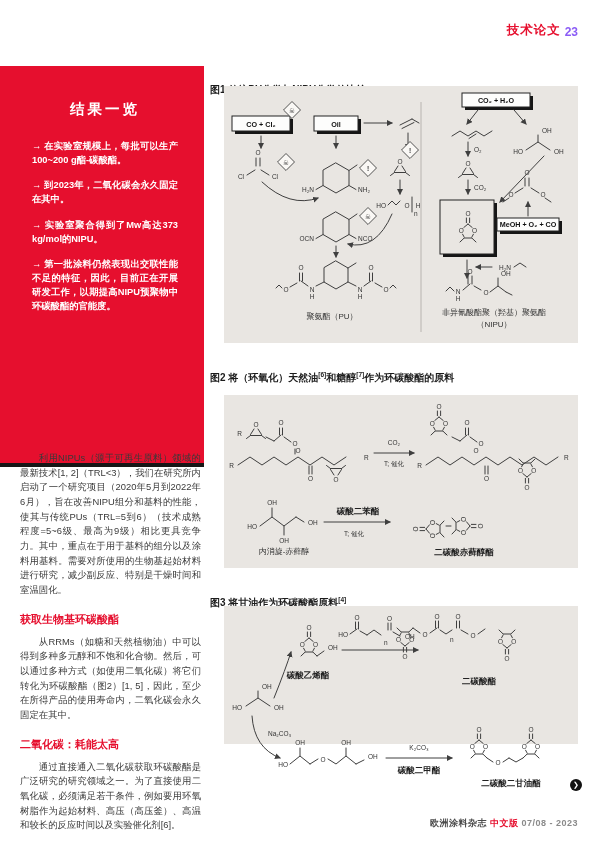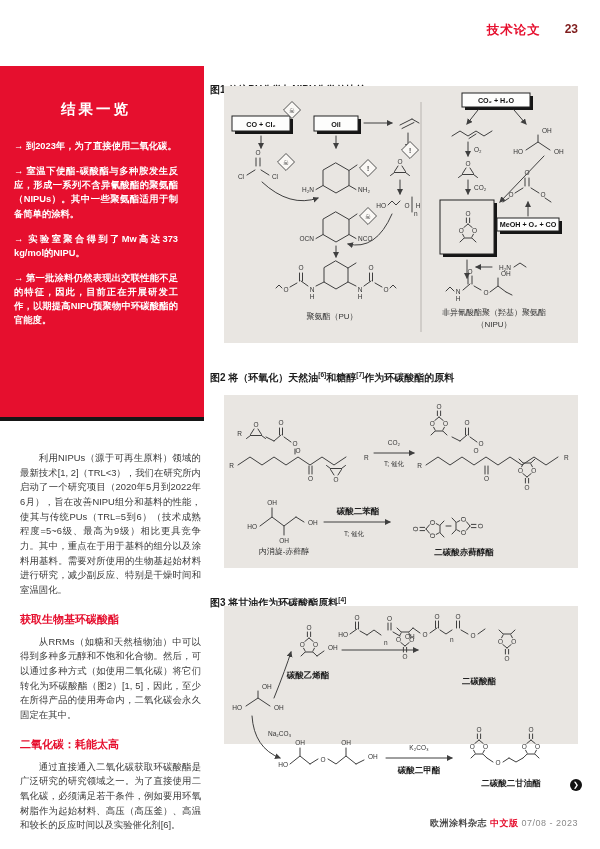--- a/index.html
+++ b/index.html
@@ -1,28 +1,28 @@
 <!DOCTYPE html>
 <html><head>
 <meta charset="utf-8">
 <style>
   html,body{margin:0;padding:0;}
   body{width:600px;height:849px;position:relative;background:#ffffff;
        font-family:"Liberation Sans",sans-serif;color:#333;overflow:hidden;}
   .page{position:absolute;inset:0;}
 
   
-  .hdr{position:absolute;top:22px;right:22px;display:flex;gap:24px;align-items:flex-start;}
+  .hdr{position:absolute;top:22px;right:22px;display:flex;gap:4px;align-items:flex-end;}
   .hdr .sec{color:#e60f2e;font-weight:bold;font-size:12.5px;letter-spacing:1px;}
-  .hdr .pg{color:#7f1d1d;font-weight:bold;font-size:12px;}
-
-  
-  .results{position:absolute;left:0;top:66px;width:204px;height:355px;background:#e60f2e;
+  .hdr .pg{color:#8b5cf6;font-weight:bold;font-size:12px;}
+
+  
+  .results{position:absolute;left:0;top:66px;width:204px;height:401px;background:#e60f2e;
            border-bottom:4px solid #161616;color:#fff;box-sizing:border-box;
-           padding:34px 26px 0 14px;}
+           padding:34px 26px 0 32px;}
   .results h2{margin:0 0 20px 0;text-align:center;font-size:14.5px;letter-spacing:3px;font-weight:bold;}
   .results p{margin:0 0 11px 0;font-size:9.3px;line-height:1.52;font-weight:600;text-align:justify;}
 
   
   .article{position:absolute;left:20px;top:427px;width:181px;margin-top:24px;}
   .article p{margin:0;font-size:9.4px;line-height:1.56;text-align:justify;text-indent:2em;color:#3a3a3a;}
   .article h3{margin:14px 0 8px 0;font-size:11px;color:#e60f2e;font-weight:bold;}
 
   
   .fig-title{position:absolute;left:210px;font-size:10px;font-weight:bold;color:#1c1c1c;margin-top:15px;}
@@ -36,21 +36,21 @@
   .ghsr{fill:#faf8f5;stroke:#4a4a4a;stroke-width:0.9;}
   .cn{font-size:8.5px;font-weight:bold;fill:#222;}
   .cnn{font-size:8px;fill:#333;}
   .boxlbl{font-size:7.2px;font-weight:bold;fill:#111;}
   .divline{stroke:#b8b4b0;stroke-width:1;}
 
   
   .footer{position:absolute;top:817px;right:22px;font-size:9px;letter-spacing:0.5px;}
   .footer .j{color:#4a4a4a;font-weight:bold;}
   .footer .e{color:#e60f2e;font-weight:bold;}
-  .footer .i{color:#8a8a8a;font-weight:normal;}
+  .footer .i{color:#8a8a8a;font-weight:bold;}
   .next-btn{position:absolute;left:570px;top:779px;width:12px;height:12px;border-radius:50%;
             background:#111;color:#fff;font-size:7px;line-height:12px;text-align:center;cursor:pointer;}
 </style>
 </head>
 <body>
 
 <svg style="position:absolute;width:0;height:0" aria-hidden="true">
   <defs>
     <marker id="ah" markerWidth="7" markerHeight="7" refX="5" refY="3" orient="auto">
       <path d="M0,0 L6,3 L0,6 Z" fill="#3f3f3f"></path>
@@ -79,22 +79,22 @@
 
 <div class="page">
 
   <div class="hdr">
     <span class="sec">技术论文</span>
     <span class="pg">23</span>
   </div>
 
   <aside class="results">
     <h2>结果一览</h2>
-    <p>→ 到2023年，为了直接使用二氧化碳。</p>
-    <p>→ 室温下使酯-碳酸酯与多种胺发生反应，形成一系列不含异氰酸酯的聚氨酯（NIPUs）。其中一些聚氨酯适用于制备简单的涂料。</p>
+    <p>→ 在实验室规模上，每批可以生产100~200 g酯-碳酸酯。</p>
+    <p>→ 到2023年，二氧化碳会永久固定在其中。</p>
     <p>→ 实验室聚合得到了Mw高达373 kg/mol的NIPU。</p>
     <p>→ 第一批涂料仍然表现出交联性能不足的特征，因此，目前正在开展研发工作，以期提高NIPU预聚物中环碳酸酯的官能度。</p>
   </aside>
 
   <div class="article">
     <p>利用NIPUs（源于可再生原料）领域的最新技术[1, 2]（TRL&lt;3），我们在研究所内启动了一个研究项目（2020年5月到2022年6月），旨在改善NIPU组分和基料的性能，使其与传统PUs（TRL=5到6）（技术成熟程度=5~6级、最高为9级）相比更具竞争力。其中，重点在于用于基料的组分以及涂料用基料。需要对所使用的生物基起始材料进行研究，减少副反应、特别是干燥时间和室温固化。</p>
     <h3>获取生物基环碳酸酯</h3>
     <p>从RRMs（如糖和天然植物油）中可以得到多种多元醇和不饱和化合物。然后，可以通过多种方式（如使用二氧化碳）将它们转化为环碳酸酯（图2）[1, 5]，因此，至少在所得产品的使用寿命内，二氧化碳会永久固定在其中。</p>
     <h3>二氧化碳：耗能太高</h3>
     <p>通过直接通入二氧化碳获取环碳酸酯是广泛研究的研究领域之一。为了直接使用二氧化碳，必须满足若干条件，例如要用环氧树脂作为起始材料、高压（高压釜）、高温和较长的反应时间以及实验催化剂[6]。</p>

